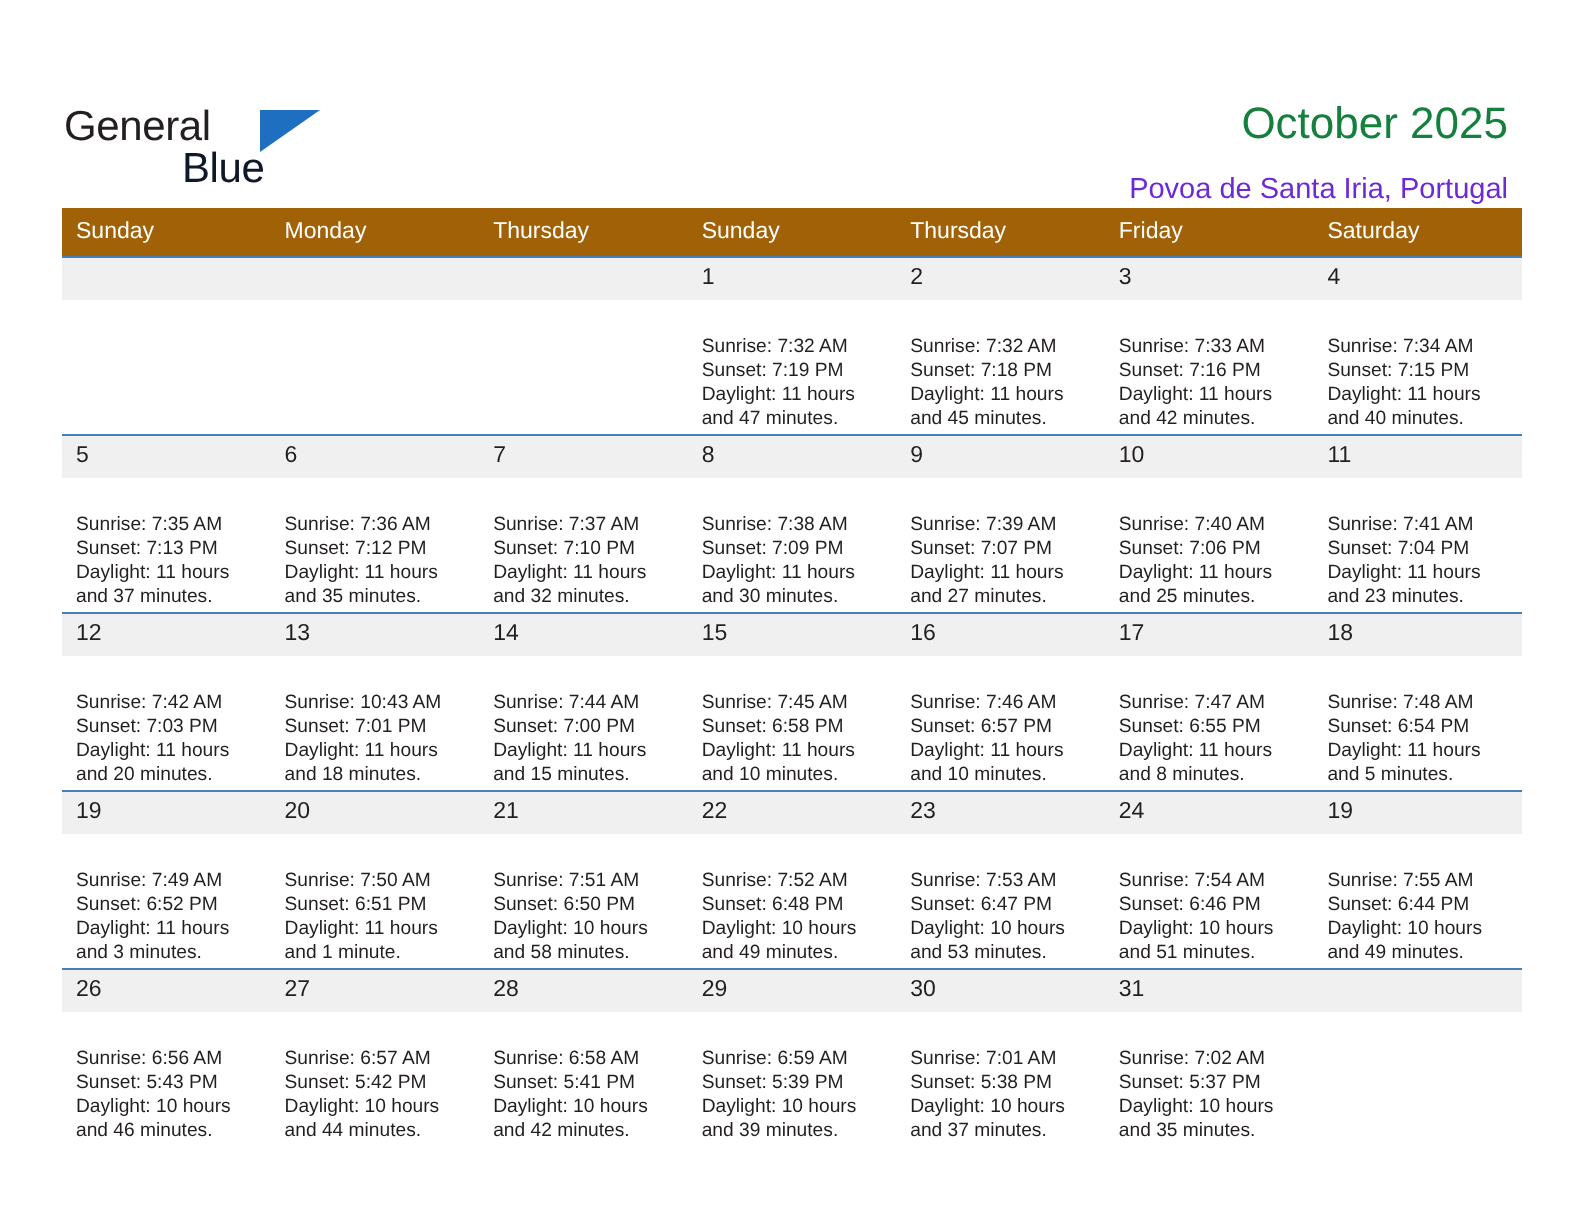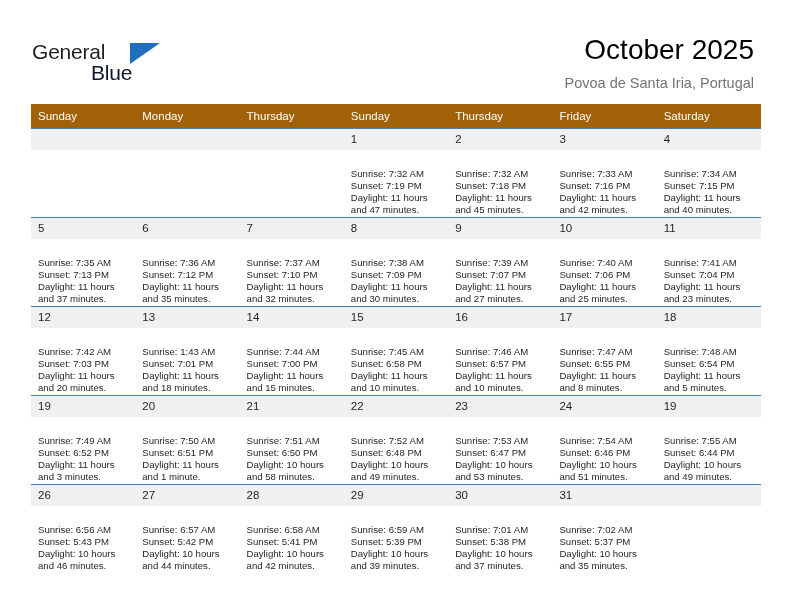--- a/index.html
+++ b/index.html
@@ -18,21 +18,21 @@
     position: relative;
     width: 792px;
     height: 612px;
     box-sizing: border-box;
   }
 
   
   .header {
     position: absolute;
     left: 0;
-    top: 4px;
+    top: 16px;
     width: 792px;
     height: 104px;
     border-radius: 30px;
   }
   .logo {
     position: absolute;
     left: 32px;
     top: 36px;
     width: 150px;
     height: 52px;
@@ -65,31 +65,31 @@
     border-bottom: 21px solid transparent;
   }
 
   .title-block {
     position: absolute;
     right: 38px;
     top: 30px;
     text-align: right;
   }
   .cal-title {
-    font-size: 28px;
+    font-size: 22px;
     line-height: 32px;
-    color: #000000;
+    color: #15803d;
     font-weight: normal;
     white-space: nowrap;
   }
   .cal-subtitle {
     margin-top: 8px;
     font-size: 14.5px;
     line-height: 18px;
-    color: #737373;
+    color: #6d28d9;
     white-space: nowrap;
   }
 
   
   .calendar {
     position: absolute;
     left: 31px;
     top: 104px;
     width: 730px;
     border-collapse: collapse;
@@ -322,21 +322,21 @@
             <div class="cell-body">
               <div>Sunrise: 7:42 AM</div>
               <div>Sunset: 7:03 PM</div>
               <div>Daylight: 11 hours</div>
               <div>and 20 minutes.</div>
             </div>
           </td>
           <td>
             <span class="daynum">13</span>
             <div class="cell-body">
-              <div>Sunrise: 1:43 AM</div>
+              <div>Sunrise: 10:43 AM</div>
               <div>Sunset: 7:01 PM</div>
               <div>Daylight: 11 hours</div>
               <div>and 18 minutes.</div>
             </div>
           </td>
           <td>
             <span class="daynum">14</span>
             <div class="cell-body">
               <div>Sunrise: 7:44 AM</div>
               <div>Sunset: 7:00 PM</div>

